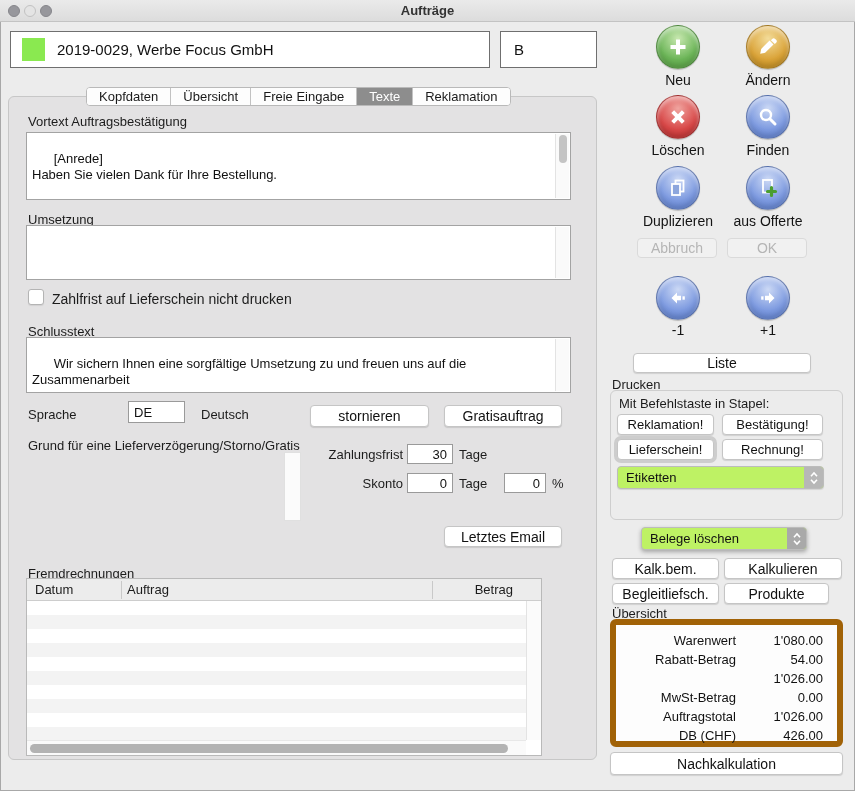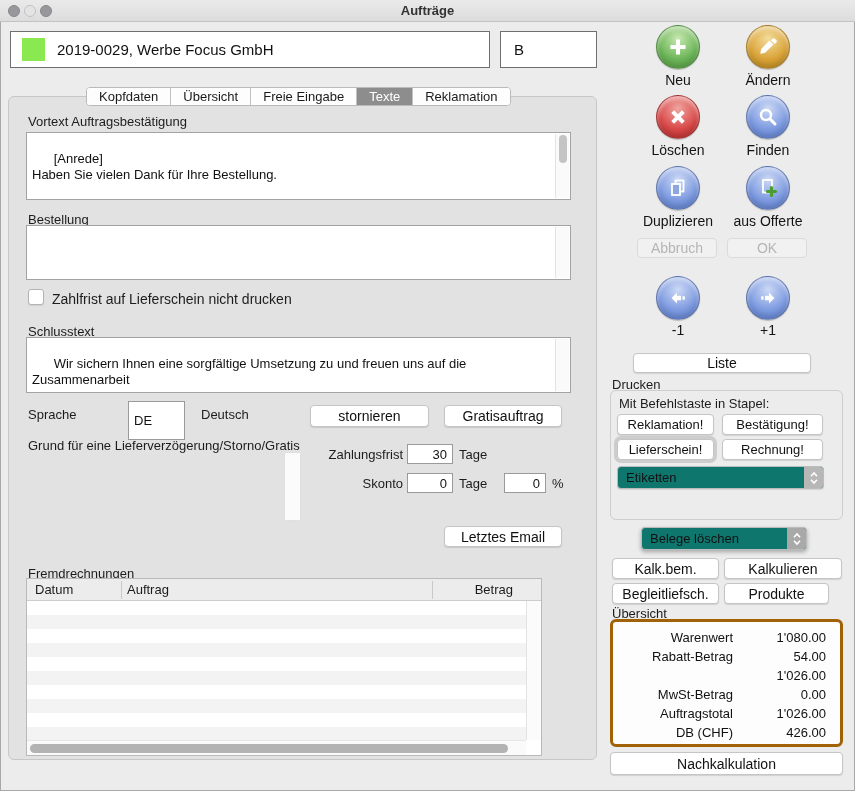--- a/index.html
+++ b/index.html
@@ -75,28 +75,28 @@
           display:flex; align-items:center; justify-content:center;
           border:1px solid rgba(0,0,0,.22);
           box-shadow:inset 0 3px 4px rgba(255,255,255,.55), inset 0 -4px 5px rgba(0,0,0,.14), 0 1px 1px rgba(0,0,0,.22); }
   .circ.green { background:radial-gradient(circle at 50% 30%, #c8e8b0, #6cb558 58%, #55a040); }
   .circ.gold  { background:radial-gradient(circle at 50% 30%, #f3dc9a, #daa338 58%, #bf8a18); }
   .circ.red   { background:radial-gradient(circle at 50% 30%, #f0a5a0, #d84848 58%, #b92a2a); }
   .circ.blue  { background:radial-gradient(circle at 50% 30%, #ccd9f5, #7d9ae0 58%, #5b7fd4); }
   .icon-label { position:absolute; width:110px; text-align:center; font-size:14px; color:#141414; }
   
   .groupbox { position:absolute; border:1px solid #cecece; border-radius:6px; }
-  .popup { position:absolute; background:#0f766e; border:1px solid #bcbcbc; border-radius:4px;
+  .popup { position:absolute; background:#bef264; border:1px solid #bcbcbc; border-radius:4px;
            display:flex; align-items:center; font-size:13px; color:#111;
            box-shadow:0 1px 1px rgba(0,0,0,.1); cursor:default; }
   .popup .plabel { flex:1; padding-left:8px; }
   .popup .pchev { width:19px; align-self:stretch; background:#b7b7b7; border-radius:0 3px 3px 0;
                   display:flex; align-items:center; justify-content:center; }
   .popup.shadowed { box-shadow:0 2px 4px rgba(0,0,0,.3); }
-  .summary-box { position:absolute; background:#fdfdfd; border:3px solid #a16207; border-radius:6px; }
+  .summary-box { position:absolute; background:#fdfdfd; border:6px solid #a16207; border-radius:6px; }
   .srow { position:absolute; left:0; right:0; height:19px; font-size:13px; color:#111; }
   .srow .sl { position:absolute; left:10px; width:110px; text-align:right; }
   .srow .sv { position:absolute; right:14px; width:110px; text-align:right; }
 </style>
 </head>
 <body>
 
 <div class="window">
 
   <div class="titlebar">
@@ -125,37 +125,37 @@
     <div class="lbl" style="left:19px; top:17px;">Vortext Auftragsbestätigung</div>
     <div class="ta" style="left:17px; top:35px; width:545px; height:68px;">
       <span>[Anrede]
 Haben Sie vielen Dank für Ihre Bestellung.
 
 Wie gewünscht bestätigen wir Ihnen:</span>
       <span class="vtrack"></span>
       <span class="vthumb"></span>
     </div>
 
-    <div class="lbl" style="left:19px; top:115px;">Bestellung</div>
+    <div class="lbl" style="left:19px; top:115px;">Umsetzung</div>
     <div class="ta" style="left:17px; top:128px; width:545px; height:55px;">
       <span></span>
       <span class="vtrack"></span>
     </div>
 
     <span class="checkbox" style="left:19px; top:192px;"></span>
     <div class="lbl" style="left:43px; top:194px; font-size:14px;">Zahlfrist auf Lieferschein nicht drucken</div>
 
     <div class="lbl" style="left:19px; top:227px;">Schlusstext</div>
     <div class="ta" style="left:17px; top:240px; width:545px; height:56px;">
       <span>Wir sichern Ihnen eine sorgfältige Umsetzung zu und freuen uns auf die Zusammenarbeit</span>
       <span class="vtrack"></span>
     </div>
 
     <div class="lbl" style="left:19px; top:310px;">Sprache</div>
-    <input class="mini-input" style="left: 119px; top: 304px; width: 57px; height: 39px;" value="DE">
+    <input class="mini-input" style="left: 119px; top: 304px; width: 57px; height: 22px;" value="DE">
     <div class="lbl" style="left:192px; top:310px;">Deutsch</div>
 
     <button class="btn btn-lg" style="left:301px; top:308px; width:119px; height:22px;">stornieren</button>
     <button class="btn btn-lg" style="left:435px; top:308px; width:118px; height:22px;">Gratisauftrag</button>
 
     <div class="lbl" style="left:19px; top:341px;">Grund für eine Lieferverzögerung/Storno/Gratis</div>
     <span class="white-strip" style="left:275px; top:355px; width:17px; height:69px;"></span>
 
     <div class="lbl" style="left:284px; top:350px; width:110px; text-align:right;">Zahlungsfrist</div>
     <input class="mini-input right" style="left: 398px; top: 347px; width: 46px; height: 20px;" value="30">

